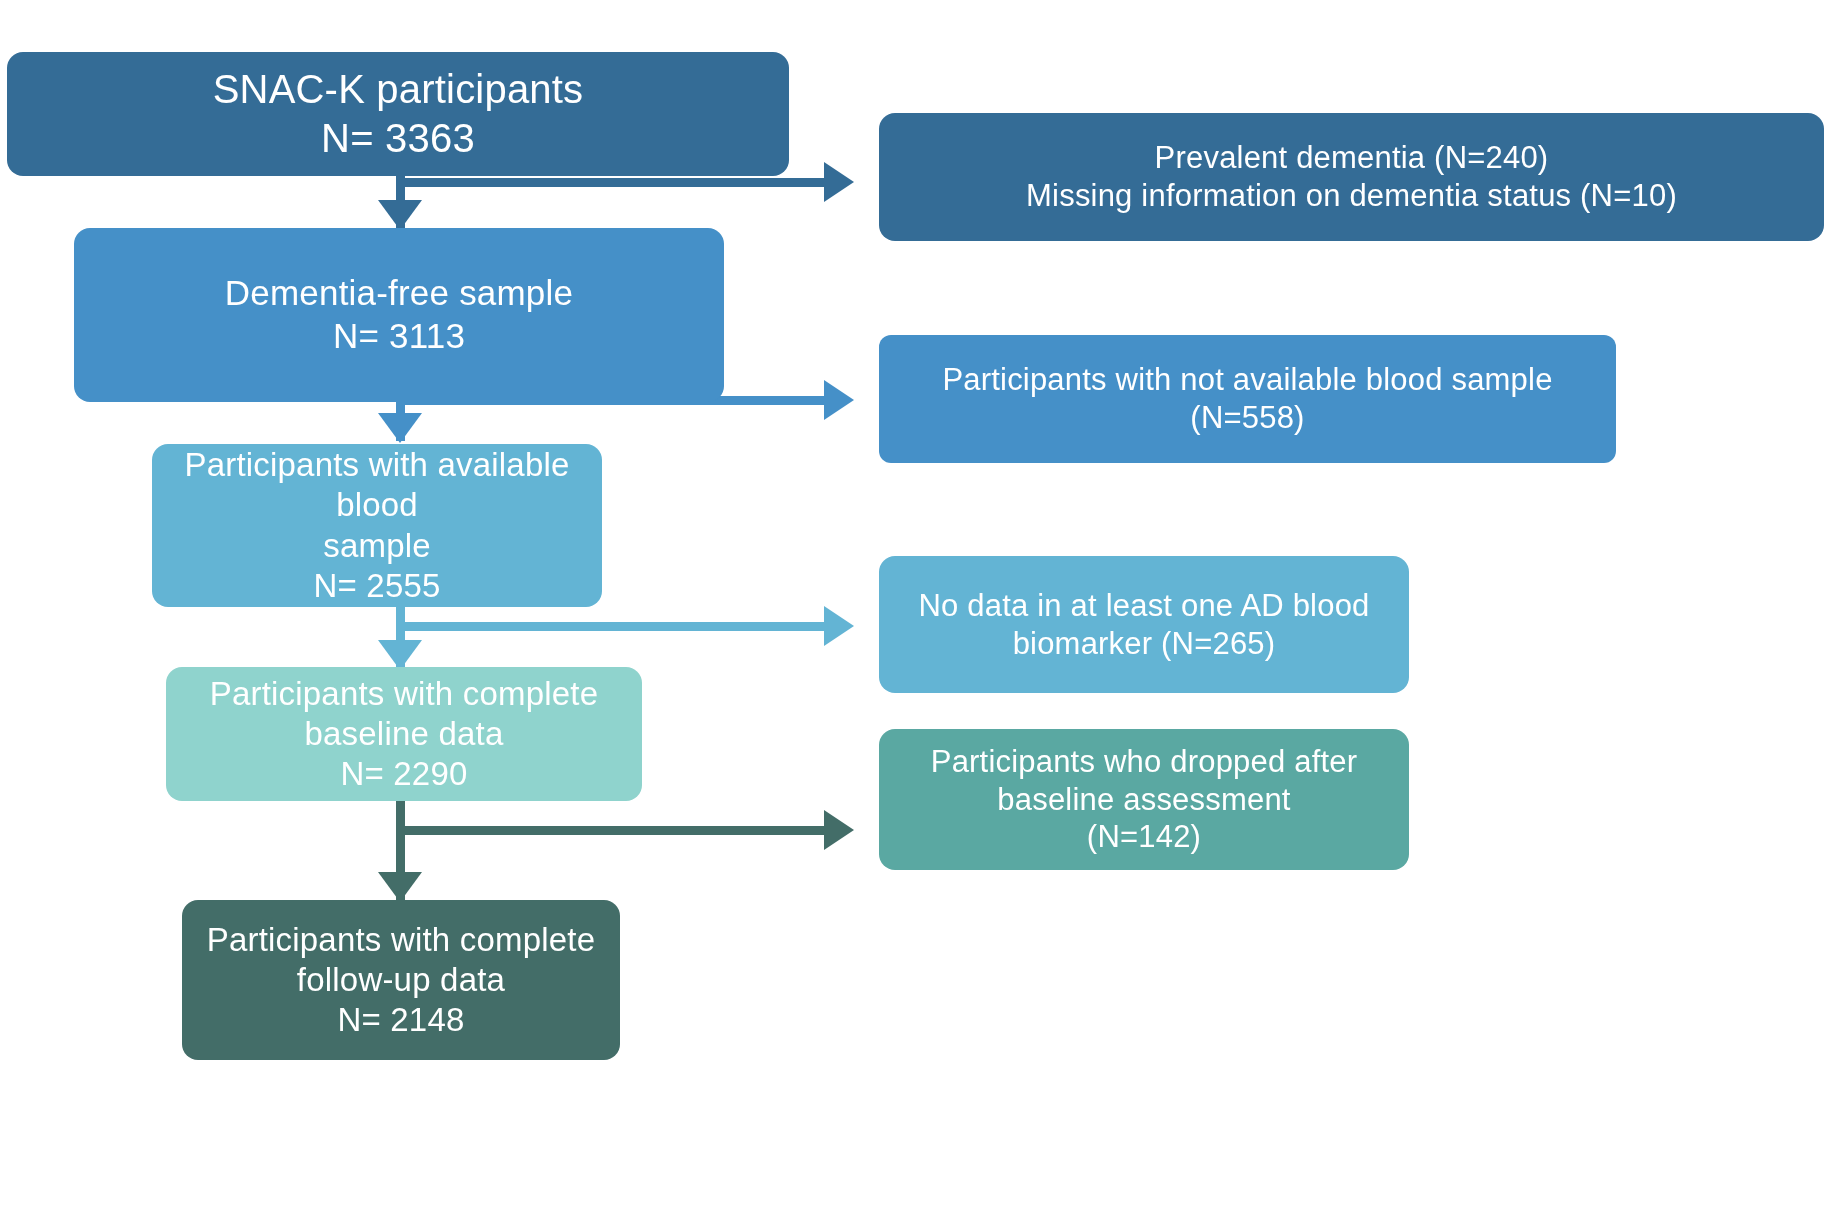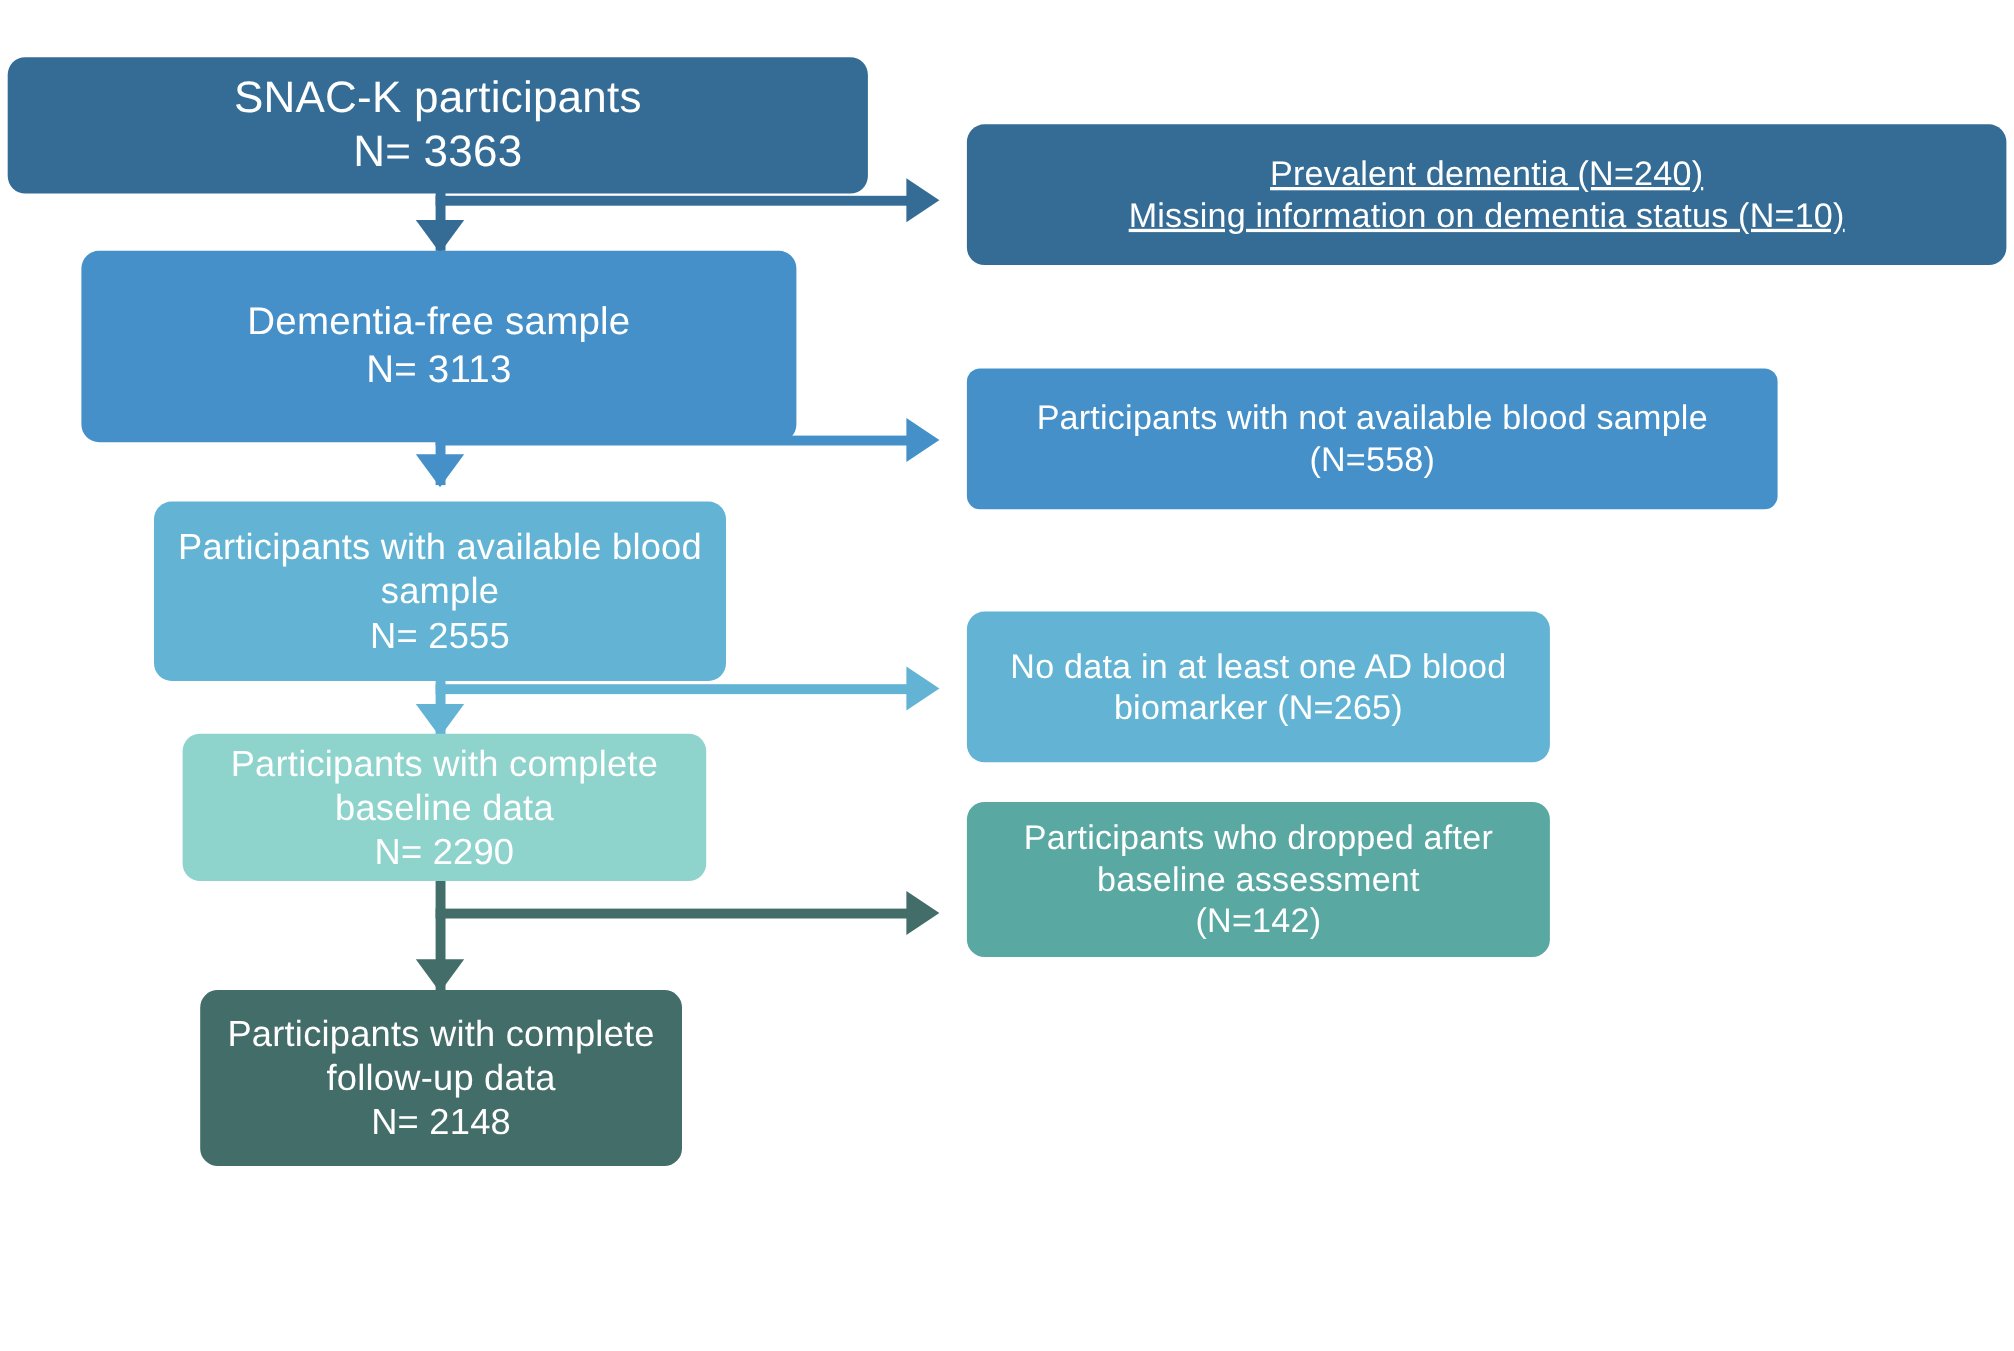--- a/index.html
+++ b/index.html
@@ -82,33 +82,33 @@
   <div class="hline" style="left:396px; top:826px; width:432px; background:#436d68;"></div>
   <div class="arrow-down" style="left:378px; top:872px; border-top:30px solid #436d68;"></div>
   <div class="arrow-right" style="left:824px; top:810px; border-left:30px solid #436d68;"></div>
 
   <div class="node sz-xl" style="left:7px; top:5px; width:782px; height:124px; background:#346c96;margin-top:47px;">SNAC-K participants
 N= 3363</div>
 
   <div class="node sz-lg" style="left:74px; top:228px; width:650px; height:174px; background:#4590c8;">Dementia-free sample
 N= 3113</div>
 
-  <div class="node sz-md" style="left:140px; top:444px; width:520px; height:163px; background:#63b4d4;margin-top:12px;">Participants with available blood
+  <div class="node sz-md" style="left:152px; top:444px; width:450px; height:163px; background:#63b4d4;">Participants with available blood
 sample
 N= 2555</div>
 
   <div class="node sz-md" style="left:166px; top:667px; width:476px; height:134px; background:#8fd3cd;">Participants with complete
 baseline data
 N= 2290</div>
 
   <div class="node sz-md" style="left:182px; top:900px; width:438px; height:160px; background:#436d68;">Participants with complete
 follow-up data
 N= 2148</div>
 
-  <div class="node sz-sm" style="left:879px; top:113px; width:945px; height:128px; background:#346c96;text-decoration:underline;">Prevalent dementia (N=240)
+  <div class="node sz-sm" style="left:879px; top:113px; width:945px; height:128px; background:#346c96;">Prevalent dementia (N=240)
 Missing information on dementia status (N=10)</div>
 
   <div class="node sz-sm" style="left:879px; top:335px; width:737px; height:128px; background:#4590c8;border-radius:12px;">Participants with not available blood sample
 (N=558)</div>
 
   <div class="node sz-sm" style="left:879px; top:556px; width:530px; height:137px; background:#63b4d4;">No data in at least one AD blood
 biomarker (N=265)</div>
 
   <div class="node sz-sm" style="left:879px; top:729px; width:530px; height:141px; background:#5aa8a2;">Participants who dropped after
 baseline assessment

